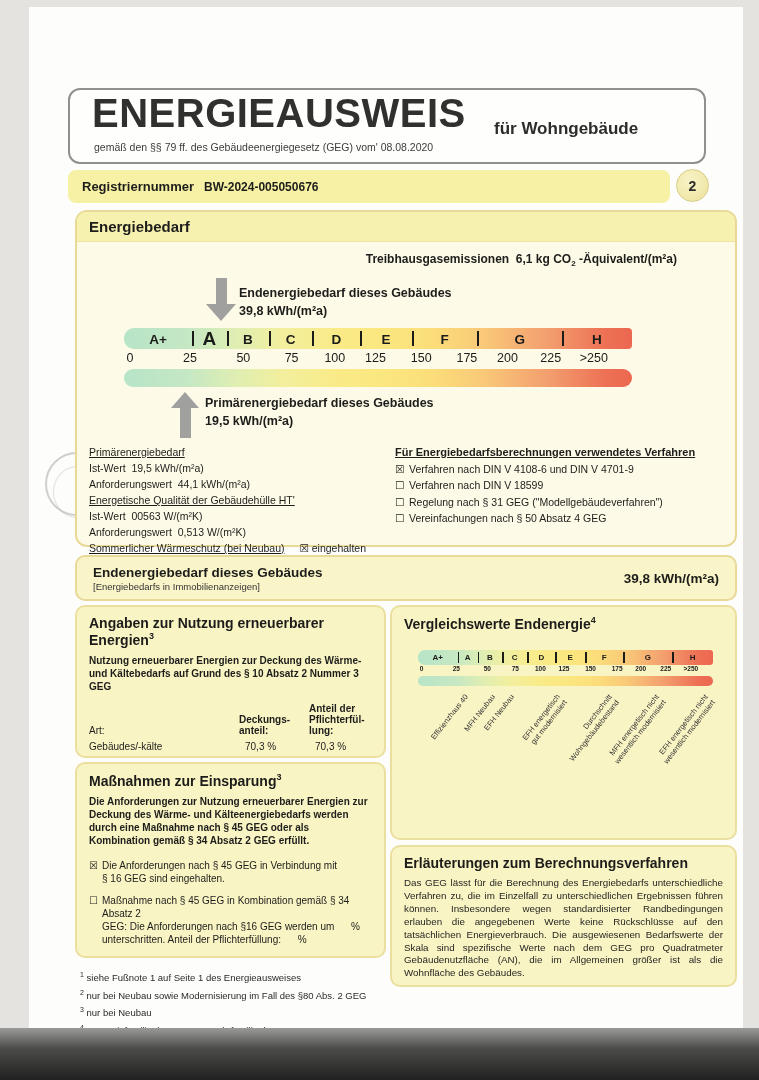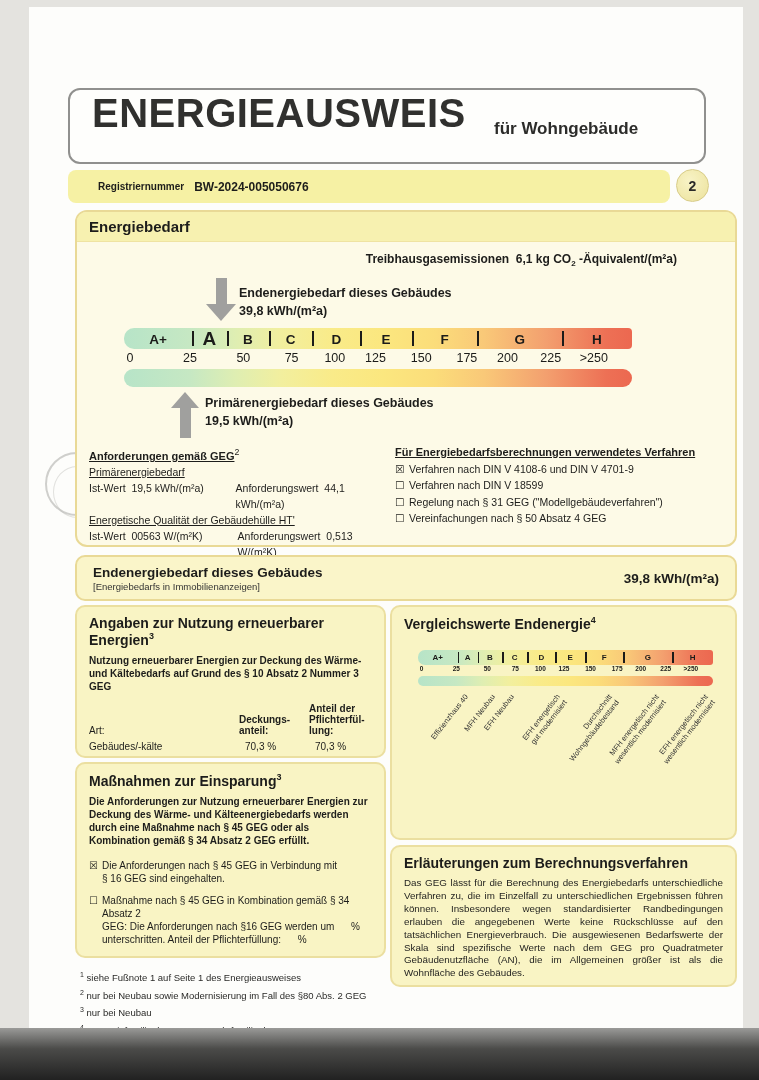--- a/index.html
+++ b/index.html
@@ -15,21 +15,21 @@
   .hdr-box{position:absolute;left:68px;top:88px;width:634px;height:72px;background:#fefefc;
            border:2px solid #90908e;border-radius:12px;}
   .hdr-title{position:absolute;left:22px;top:1px;font-size:40px;font-weight:bold;color:#30302e;letter-spacing:.5px;}
   .hdr-scope{position:absolute;left:424px;top:29px;font-size:17px;font-weight:bold;color:#2c2c2a;}
   .hdr-law{position:absolute;left:24px;top:51px;font-size:10.5px;color:#3c3c3a;}
 
   
   .titlebar{position:absolute;left:68px;top:170px;width:602px;height:33px;background:#f6f1a4;
             border-radius:8px;display:flex;align-items:center;padding:0 14px;box-sizing:border-box;}
   .tb-label{font-size:15px;font-weight:bold;color:#1d1d1b;}
-  .tb-reg{font-size:10px;font-weight:bold;margin-left:16px;color:#1d1d1b;}
+  .tb-reg{font-size:13px;font-weight:bold;margin-left:0;color:#1d1d1b;}
   .tb-num{font-size:12px;font-weight:bold;margin-left:10px;color:#1d1d1b;}
   .badge{position:absolute;left:676px;top:169px;width:31px;height:31px;border-radius:50%;
          background:radial-gradient(circle at 40% 35%,#f8f3c6,#ece29c);border:1px solid #d8cc88;
          display:flex;align-items:center;justify-content:center;font-size:14px;font-weight:bold;color:#2a2a28;}
 
   
   .eb-box{position:absolute;left:75px;top:210px;width:662px;height:337px;background:#fdfae7;
           border:2.5px solid #e9d996;border-radius:12px;box-sizing:border-box;}
   .eb-head{height:29px;line-height:29px;background:#f7f1b0;border-radius:9px 9px 0 0;
            border-bottom:1px solid #efe3a2;padding-left:12px;font-size:15px;font-weight:bold;color:#1d1d1b;}
@@ -47,21 +47,21 @@
   .scale-plain{top:157px;height:18px;border-radius:9px;}
   .sep{position:absolute;top:3px;width:2px;height:15px;background:#1b1b19;}
   .cls{position:absolute;top:50%;transform:translate(-50%,-50%);font-size:13.5px;font-weight:bold;color:#1b1b19;}
   .cls.big{font-size:19px;}
   .ticks-main{position:absolute;left:47px;top:139px;width:508px;height:15px;}
   .ticks-main span{position:absolute;transform:translateX(-50%);font-size:12.5px;color:#1b1b19;}
 
   .req{position:absolute;left:12px;top:232px;width:302px;font-size:10.5px;line-height:16px;color:#1d1d1b;}
   .req .h{font-size:11px;font-weight:bold;text-decoration:underline;}
   .u{text-decoration:underline;}
-  .req-vals{display:flex;}
+  .req-vals{display:flex;flex-direction:column;}
   .req-vals .c1{width:152px;}
   .methods{position:absolute;left:318px;top:232px;width:335px;font-size:10.5px;line-height:16.5px;color:#1d1d1b;}
   .methods .h{font-size:11px;font-weight:bold;text-decoration:underline;}
   .m-item{display:flex;}
   .m-box{width:14px;flex:none;}
 
   
   .sum-bar{position:absolute;left:75px;top:555px;width:662px;height:46px;background:#faf5c9;
            border:2px solid #e9d996;border-radius:10px;box-sizing:border-box;
            display:flex;align-items:center;justify-content:space-between;padding:0 16px;}
@@ -113,20 +113,21 @@
 <body>
 
 <div class="photo">
   <div class="page"></div>
   <div class="punch" style="left:45px;top:452px;width:60px;height:60px;"></div>
   <div class="punch2" style="left:53px;top:466px;width:46px;height:50px;"></div>
 
   <div class="hdr-box">
     <div class="hdr-title">ENERGIEAUSWEIS</div>
     <div class="hdr-scope">für Wohngebäude</div>
+    <div class="hdr-law">gemäß den §§ 79 ff. des Gebäudeenergiegesetz (GEG) vom' 08.08.2020</div>
   </div>
 
   <div class="titlebar">
     <span class="tb-reg">Registriernummer</span>
     <span class="tb-num">BW-2024-005050676</span>
   </div>
   <div class="badge">2</div>
 
   <div class="eb-box">
     <div class="eb-head">Energiebedarf</div>
@@ -183,21 +184,20 @@
     <div class="arrow" style="left:94px;top:180px;width:28px;">
       <div class="arr-head-up"></div>
       <div class="arr-stem" style="height:30px;"></div>
     </div>
     <div class="ptr-text" style="left:128px;top:182px;">
       <div>Primärenergiebedarf dieses Gebäudes</div>
       <div>19,5 kWh/(m²a)</div>
     </div>
 
     <div class="req">
-      <div><span class="h">Anforderungen gemäß GEG</span><sup>2</sup></div>
       <div><span class="u">Primärenergiebedarf</span></div>
       <div class="req-vals">
         <span class="c1"><span>Ist-Wert</span>&nbsp;&nbsp;<span>19,5 kWh/(m²a)</span></span>
         <span><span>Anforderungswert</span>&nbsp;&nbsp;<span>44,1 kWh/(m²a)</span></span>
       </div>
       <div><span class="u">Energetische Qualität der Gebäudehülle HT'</span></div>
       <div class="req-vals">
         <span class="c1"><span>Ist-Wert</span>&nbsp;&nbsp;<span>00563 W/(m²K)</span></span>
         <span><span>Anforderungswert</span>&nbsp;&nbsp;<span>0,513 W/(m²K)</span></span>
       </div>

